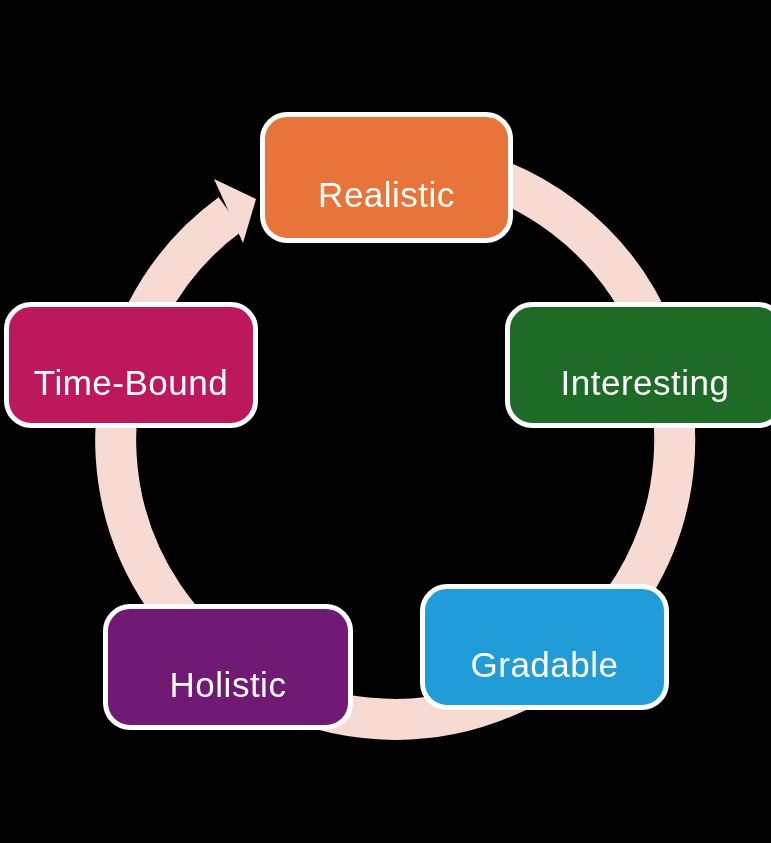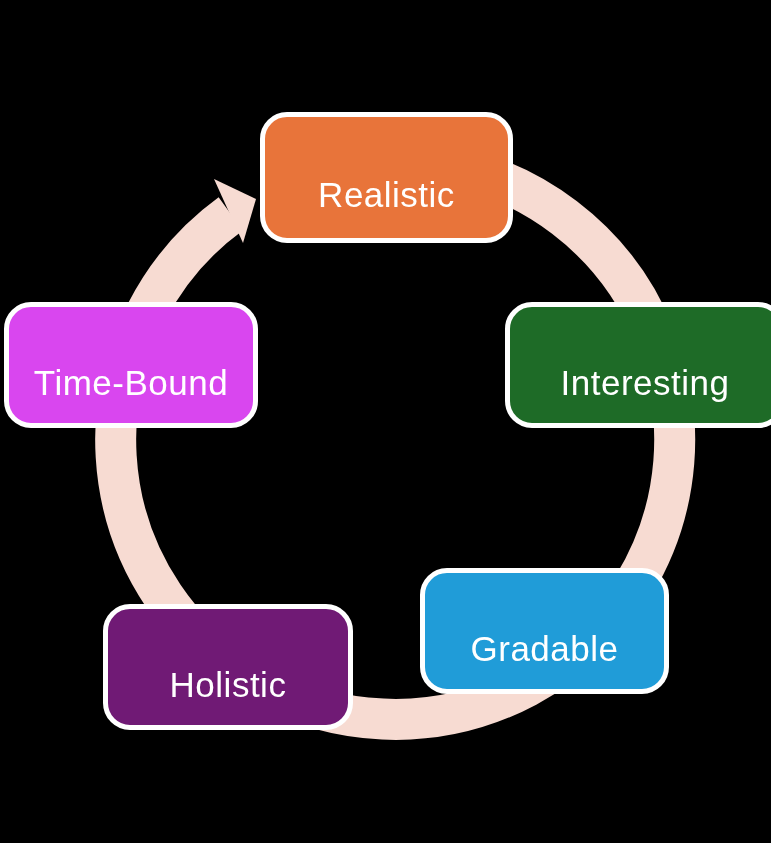--- a/index.html
+++ b/index.html
@@ -35,21 +35,21 @@
     color: #ffffff;
     font-size: 35px;
     font-weight: 400;
     letter-spacing: 0.5px;
     white-space: nowrap;
     margin-top: 35px;
   }
   
   .n0 { left: 260px; top: 112px; width: 253px; height: 131px; }
   .n1 { left: 505px; top: 302px; width: 280px; height: 126px; }
-  .n2 { left: 420px; top: 568px; width: 249px; height: 126px; }
+  .n2 { left: 420px; top: 584px; width: 249px; height: 126px; }
   .n3 { left: 103px; top: 604px; width: 250px; height: 126px; }
   .n4 { left:   4px; top: 302px; width: 254px; height: 126px; }
 </style>
 </head>
 <body style="background: rgb(0, 0, 0);">
 
 <div class="stage">
 
   <svg class="ring-svg" width="771" height="843" viewBox="0 0 771 843">
 
@@ -63,17 +63,17 @@
   </div>
   <div class="node n1" style="background: rgb(30, 107, 39); border-color: rgb(255, 255, 255);">
     <span style="color: rgb(255, 255, 255);">Interesting</span>
   </div>
   <div class="node n2" style="background: rgb(32, 156, 216); border-color: rgb(255, 255, 255);">
     <span style="color: rgb(255, 255, 255);">Gradable</span>
   </div>
   <div class="node n3" style="background: #701a75; border-color: rgb(255, 255, 255);">
     <span style="color: rgb(255, 255, 255);">Holistic</span>
   </div>
-  <div class="node n4" style="background: #d946ef; border-color: rgb(255, 255, 255);">
+  <div class="node n4" style="background: #be185d; border-color: rgb(255, 255, 255);">
     <span style="color: rgb(255, 255, 255);">Time-Bound</span>
   </div>
 
 </div>
 
 </body></html>

